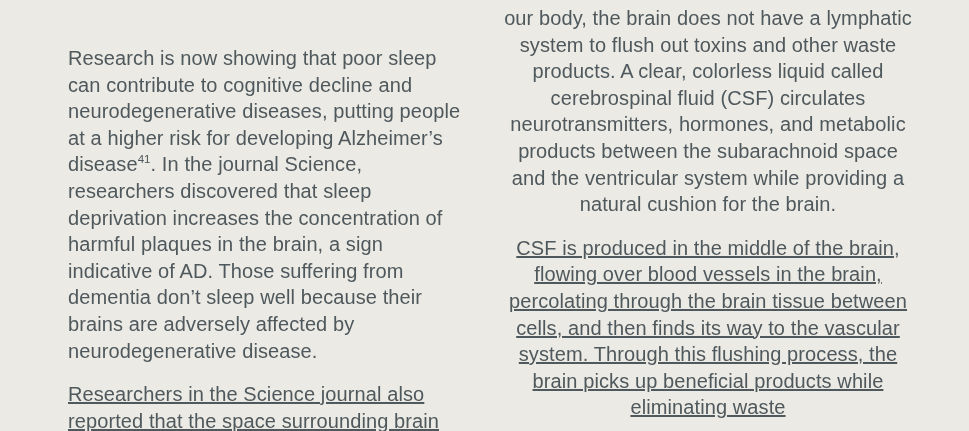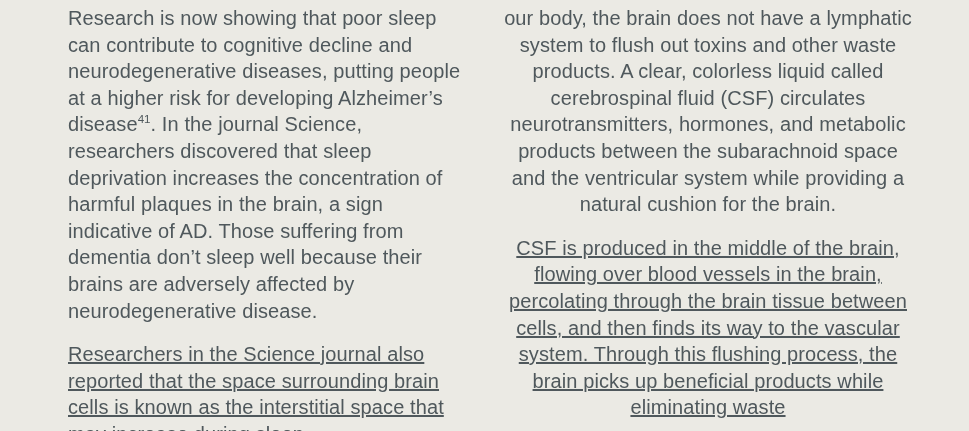--- a/index.html
+++ b/index.html
@@ -17,21 +17,21 @@
     width: 969px;
     height: 431px;
     padding: 5px 58px 0 68px;
     display: flex;
     gap: 38px;
     overflow: hidden;
   }
   .col {
     flex: 0 0 auto;
   }
-  .col-left  { width: 398px; }
+  .col-left  { width: 398px; margin-top: 40px; }
   .col-right { width: 408px; text-align: center; }
   .col p {
     margin: 0;
     font-family: "Liberation Sans", sans-serif;
     font-size: 20px;
     line-height: 26.6px;
     color: var(--fg, #4f585c);
     letter-spacing: 0.1px;
   }
   .col p + p {

